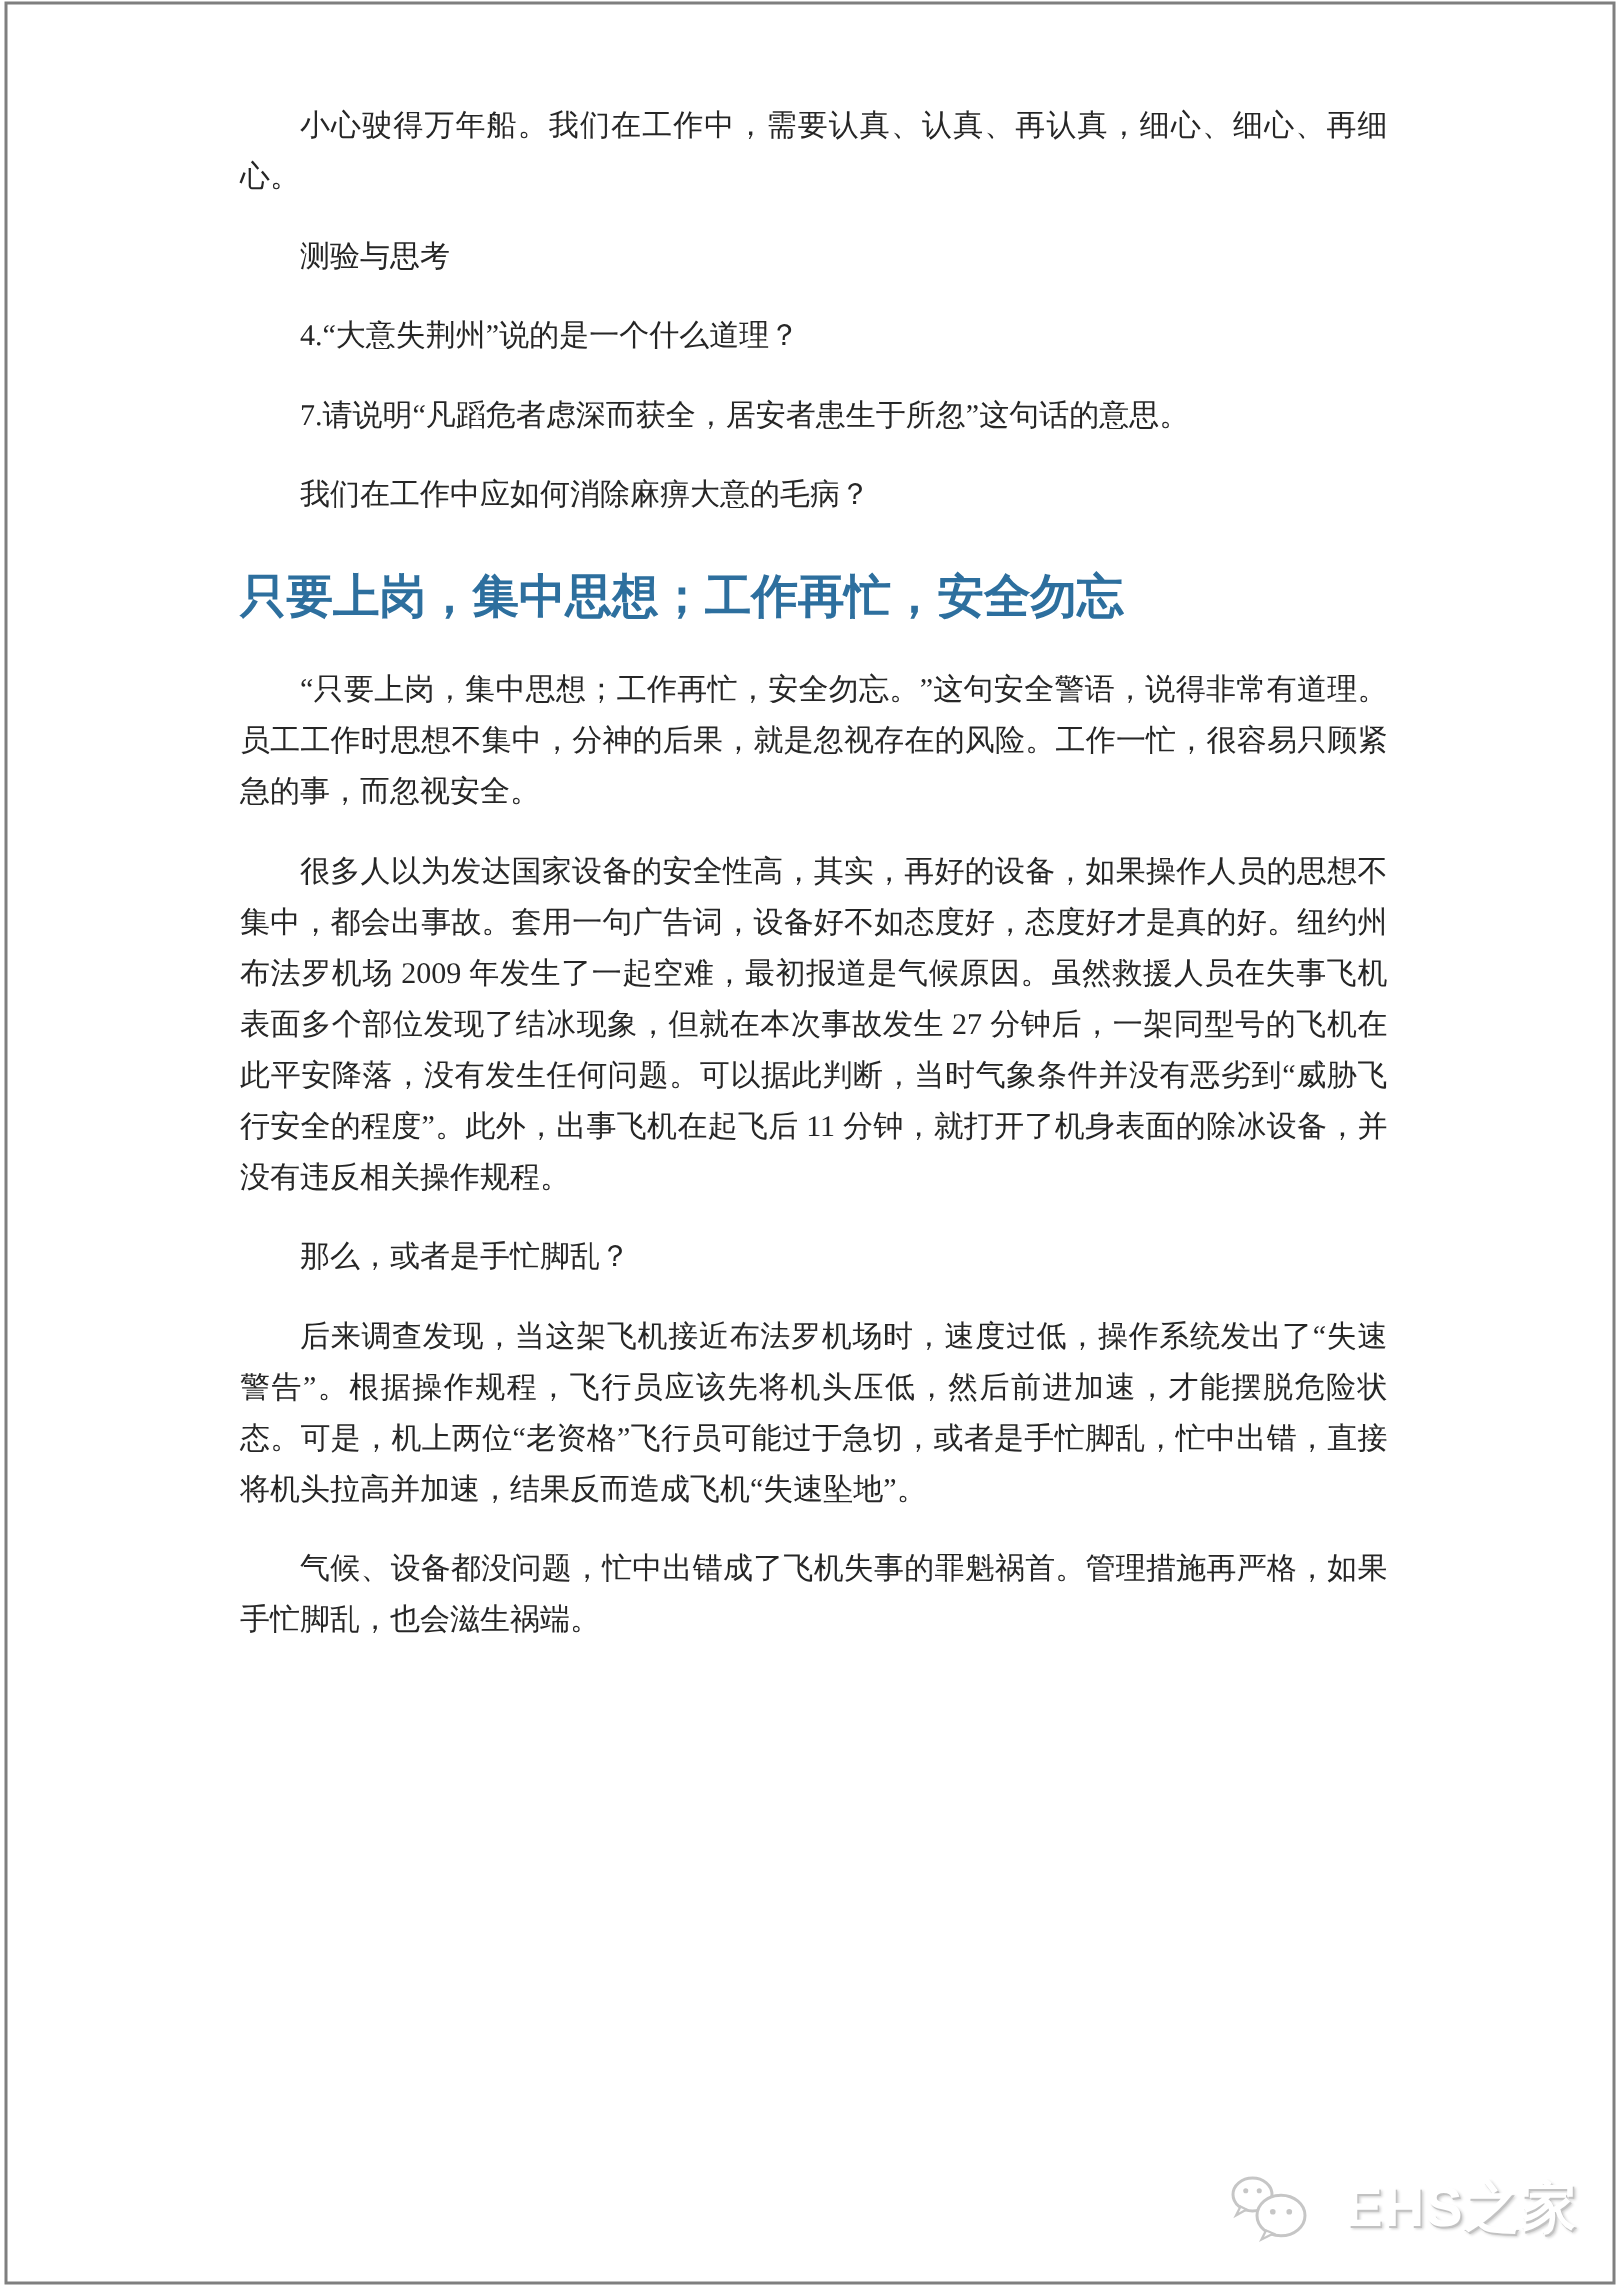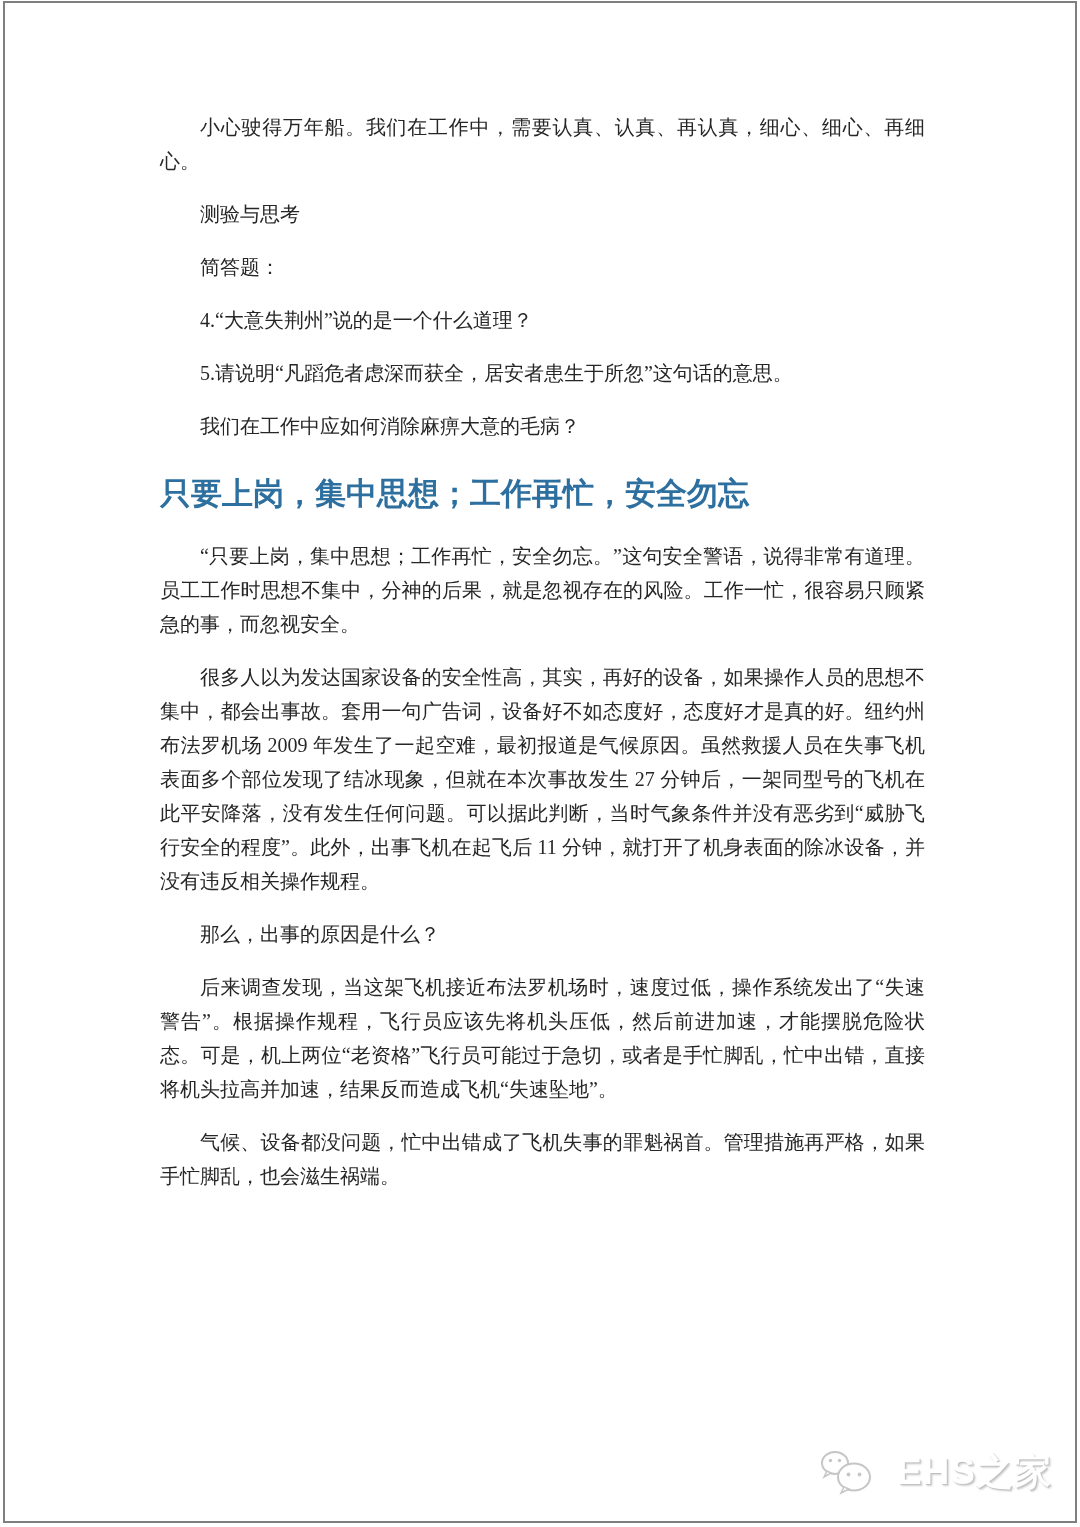--- a/index.html
+++ b/index.html
@@ -20,26 +20,25 @@
     position: absolute;
     left: 3px; top: 1px; right: 3px; bottom: 4px;
     border: 2px solid #7f7f7f;
     pointer-events: none;
   }
   .content {
     position: absolute;
     left: 160px;
     top: 0;
     width: 765px;
-    padding-top: 98px;
+    padding-top: 67px;
     color: #262626;
     font-size: 20px;
     line-height: 34px;
     text-align: justify;
-    margin-top: 12px;
   }
   .content p {
     margin: 0 0 19px 0;
     text-indent: 2em;
   }
   h2.section-heading {
     margin: 32px 0 26px 0;
     font-family: "Liberation Sans", "DejaVu Sans", sans-serif;
     font-size: 31px;
     line-height: 38px;
@@ -72,30 +71,29 @@
 </style>
 </head>
 <body>
 
 <div class="page">
   <div class="page-border"></div>
 
   <div class="content">
     <p>小心驶得万年船。我们在工作中，需要认真、认真、再认真，细心、细心、再细心。</p>
     <p>测验与思考</p>
-    <p>简答题：</p>
     <p>4.“大意失荆州”说的是一个什么道理？</p>
-    <p>5.请说明“凡蹈危者虑深而获全，居安者患生于所忽”这句话的意思。</p>
+    <p>7.请说明“凡蹈危者虑深而获全，居安者患生于所忽”这句话的意思。</p>
     <p>我们在工作中应如何消除麻痹大意的毛病？</p>
 
     <h2 class="section-heading">只要上岗，集中思想；工作再忙，安全勿忘</h2>
 
     <p>“只要上岗，集中思想；工作再忙，安全勿忘。”这句安全警语，说得非常有道理。员工工作时思想不集中，分神的后果，就是忽视存在的风险。工作一忙，很容易只顾紧急的事，而忽视安全。</p>
     <p>很多人以为发达国家设备的安全性高，其实，再好的设备，如果操作人员的思想不集中，都会出事故。套用一句广告词，设备好不如态度好，态度好才是真的好。纽约州布法罗机场 2009 年发生了一起空难，最初报道是气候原因。虽然救援人员在失事飞机表面多个部位发现了结冰现象，但就在本次事故发生 27 分钟后，一架同型号的飞机在此平安降落，没有发生任何问题。可以据此判断，当时气象条件并没有恶劣到“威胁飞行安全的程度”。此外，出事飞机在起飞后 11 分钟，就打开了机身表面的除冰设备，并没有违反相关操作规程。</p>
-    <p>那么，出事的原因是什么？</p>
+    <p>那么，或者是手忙脚乱？</p>
     <p>后来调查发现，当这架飞机接近布法罗机场时，速度过低，操作系统发出了“失速警告”。根据操作规程，飞行员应该先将机头压低，然后前进加速，才能摆脱危险状态。可是，机上两位“老资格”飞行员可能过于急切，或者是手忙脚乱，忙中出错，直接将机头拉高并加速，结果反而造成飞机“失速坠地”。</p>
     <p>气候、设备都没问题，忙中出错成了飞机失事的罪魁祸首。管理措施再严格，如果手忙脚乱，也会滋生祸端。</p>
   </div>
 
   <div class="watermark">
     <svg class="wechat-logo" width="58" height="48" viewBox="0 0 58 48" aria-hidden="true">
       <g fill="#ffffff" stroke="#c6c6c6" stroke-width="2">
         <ellipse cx="17" cy="15" rx="13" ry="11"></ellipse>
         <path d="M9 23 L6 29 L13 25 Z" stroke-width="1.5"></path>
         <ellipse cx="36" cy="29" rx="16" ry="13.5"></ellipse>

